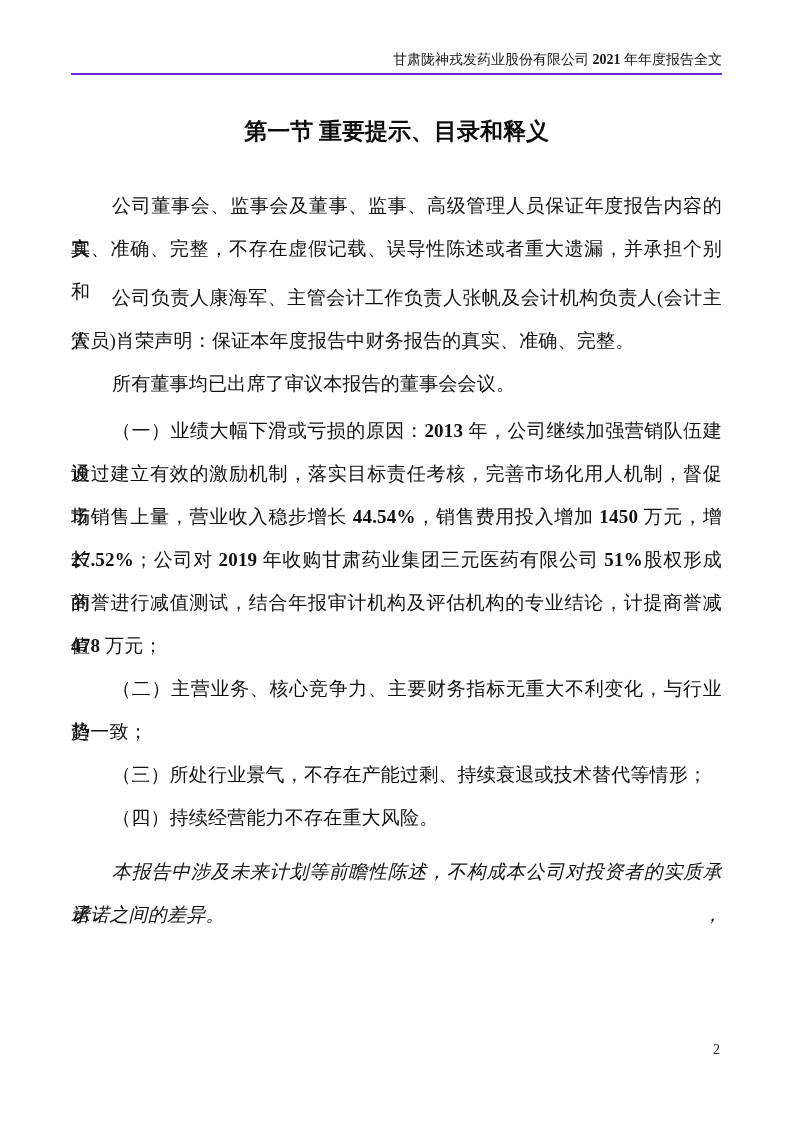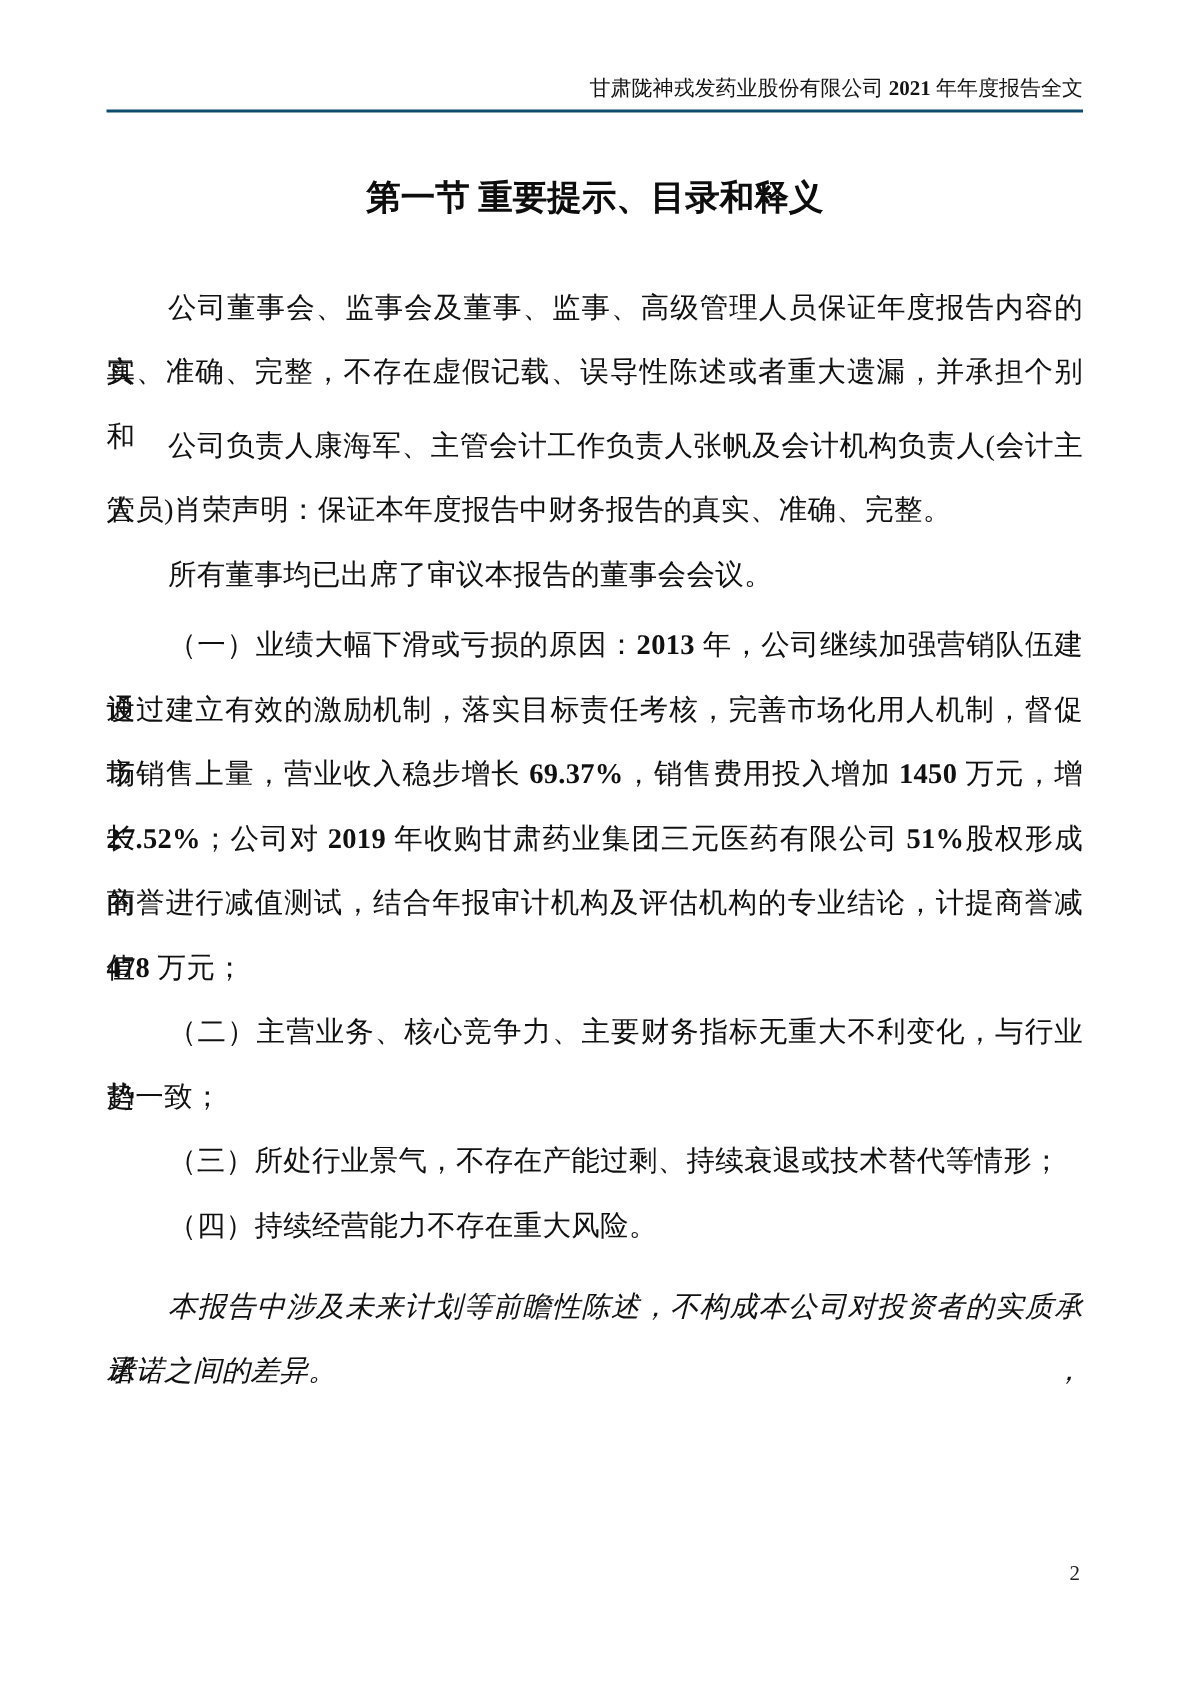--- a/index.html
+++ b/index.html
@@ -11,21 +11,21 @@
     background: #ffffff;
     color: #111;
     font-family: "Liberation Serif", "DejaVu Serif", serif;
     box-sizing: border-box;
     padding: 0 71px;
     overflow: hidden;
   }
   .header {
     padding-top: 50px;
     padding-bottom: 3px;
-    border-bottom: 2px solid #0c4a6e;
+    border-bottom: 2px solid #6d28d9;
     text-align: right;
     font-size: 14px;
     line-height: 20px;
     color: #141414;
   }
   .doc-title {
     margin-top: 39px;
     text-align: center;
     font-size: 23px;
     font-weight: bold;
@@ -79,21 +79,21 @@
       <div class="para para-1">
         <div class="line first">公司负责人康海军、主管会计工作负责人张帆及会计机构负责人(会计主管</div>
         <div class="line last">人员)肖荣声明：保证本年度报告中财务报告的真实、准确、完整。</div>
       </div>
       <div class="para para-2">
         <div class="line first last">所有董事均已出席了审议本报告的董事会会议。</div>
       </div>
       <div class="para para-3">
         <div class="line first">（一）业绩大幅下滑或亏损的原因：<span class="num">2013</span> 年，公司继续加强营销队伍建设，</div>
         <div class="line">通过建立有效的激励机制，落实目标责任考核，完善市场化用人机制，督促市</div>
-        <div class="line">场销售上量，营业收入稳步增长 <span class="num">69.37%</span>，销售费用投入增加 <span class="num">1450</span> 万元，增长</div>
+        <div class="line">场销售上量，营业收入稳步增长 <span class="num">44.54%</span>，销售费用投入增加 <span class="num">1450</span> 万元，增长</div>
         <div class="line"><span class="num">27.52%</span>；公司对 <span class="num">2019</span> 年收购甘肃药业集团三元医药有限公司 <span class="num">51%</span>股权形成的</div>
         <div class="line">商誉进行减值测试，结合年报审计机构及评估机构的专业结论，计提商誉减值</div>
         <div class="line last"><span class="num">478</span> 万元；</div>
       </div>
       <div class="para para-4">
         <div class="line first">（二）主营业务、核心竞争力、主要财务指标无重大不利变化，与行业趋</div>
         <div class="line last">势一致；</div>
       </div>
       <div class="para para-5">
         <div class="line first last">（三）所处行业景气，不存在产能过剩、持续衰退或技术替代等情形；</div>

